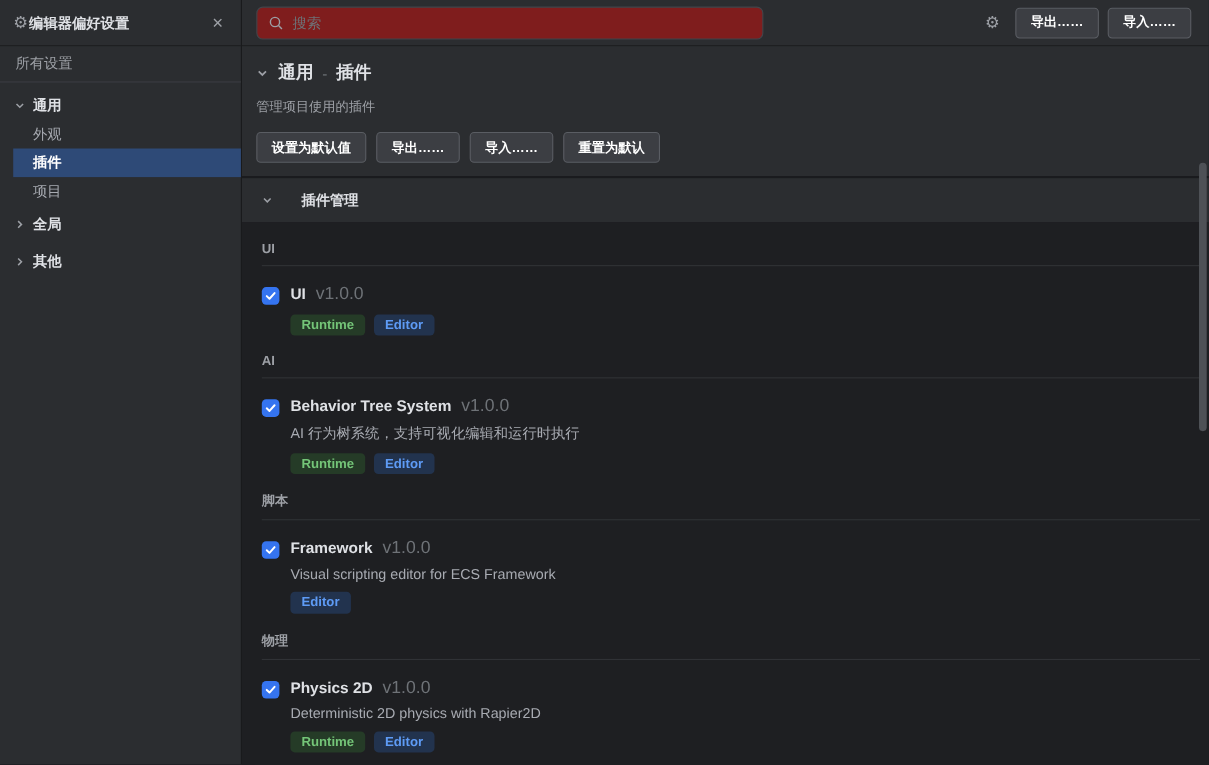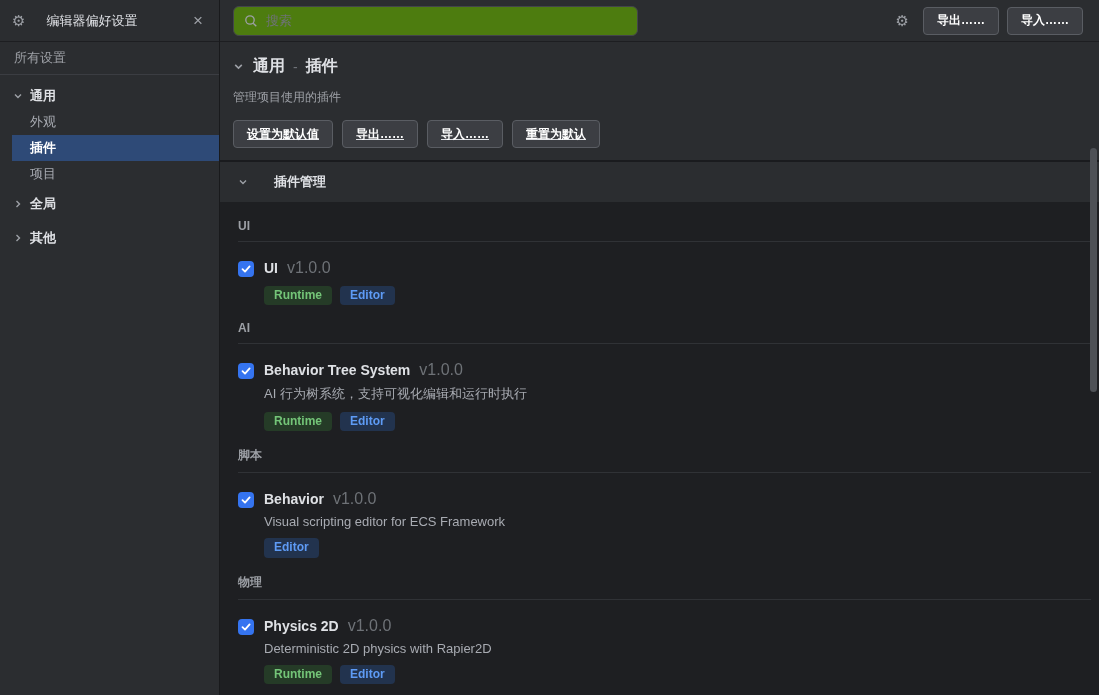--- a/index.html
+++ b/index.html
@@ -17,21 +17,21 @@
     width:220px; min-width:220px; height:100%;
     background:#2b2d30;
     border-right:1px solid #191a1c;
     display:flex; flex-direction:column;
   }
   .sidebar-header {
     height:42px; display:flex; align-items:center;
     padding:0 12px; border-bottom:1px solid #1d1e21;
   }
   .gear-glyph { color:#9da0a6; font-size:15px; line-height:1; }
-  .sidebar-title { font-weight:400; font-size:13px; color:#dfe1e5; margin-left:21px; }
+  .sidebar-title { font-weight:700; font-size:13px; color:#dfe1e5; margin-left:1px; }
   .close-btn {
     margin-left:auto; color:#9da0a6; font-size:17px; line-height:1;
     cursor:pointer; padding:2px 4px;
   }
   .all-settings {
     height:33px; display:flex; align-items:center;
     padding:0 14px; color:#9da0a6; font-size:13px;
     border-bottom:1px solid #3b3d42; cursor:pointer;
   }
   .tree { padding-top:8px; }
@@ -51,21 +51,21 @@
   .chev svg { display:block; }
 
   
   .main { flex:1; display:flex; flex-direction:column; position:relative; }
 
   .toolbar {
     height:42px; background:#2b2d30; border-bottom:1px solid #1d1e21;
     display:flex; align-items:center; padding:0 16px 0 13px;
   }
   .search-box {
-    width:405px; height:30px; background:#4d7c0f;
+    width:461px; height:30px; background:#7f1d1d;
     border:1px solid #43454a; border-radius:6px;
     display:flex; align-items:center; padding:0 10px;
   }
   .search-box input {
     background:transparent; border:none; outline:none;
     color:#dfe1e5; font-size:13px; margin-left:8px; flex:1;
     font-family:"Liberation Sans","DejaVu Sans",sans-serif;
   }
   .search-box input::placeholder { color:#6e7277; }
   .toolbar-spacer { flex:1; }
@@ -80,21 +80,21 @@
 
   .page-header {
     background:#2b2d30; padding:14px 18px 12px 13px;
     border-bottom:2px solid #1a1b1e;
   }
   .breadcrumb { display:flex; align-items:center; }
   .breadcrumb .chev { display:flex; margin-right:9px; }
   .crumb { font-size:16px; font-weight:700; color:#dfe1e5; }
   .crumb-sep { color:#6e7277; font-size:14px; margin:0 8px; }
   .page-subtitle { color:#9da0a6; font-size:12px; margin-top:12px; }
-  .header-buttons { display:flex; gap:9px; margin-top:14px;text-decoration:underline; }
+  .header-buttons { display:flex; gap:9px; margin-top:14px; }
 
   .section-header {
     height:40px; background:#2b2d30;
     display:flex; align-items:center; padding:0 18px; cursor:pointer;gap:18px;
   }
   .section-header .chev { display:flex; margin-right:8px; }
   .section-title { font-size:13px; font-weight:700; color:#dfe1e5; }
 
   
   .plugin-list { flex:1; background:#1e1f22; padding:1px 0 0 18px; overflow:hidden; }
@@ -280,21 +280,21 @@
         <div class="group-label">脚本</div>
         <div class="group-divider"></div>
         <div class="plugin-entry">
           <div class="checkbox">
             <svg width="10" height="10" viewBox="0 0 10 10">
                 <polyline points="1.5,5.2 4,7.6 8.6,2.4" fill="none" stroke="#ffffff" stroke-width="1.8" stroke-linecap="round" stroke-linejoin="round"></polyline>
               </svg>
           </div>
           <div class="entry-body">
             <div class="title-row">
-              <span class="plugin-name">Behavior</span>
+              <span class="plugin-name">Framework</span>
               <span class="plugin-version">v1.0.0</span>
             </div>
             <div class="plugin-desc">Visual scripting editor for ECS Framework</div>
             <div class="badges">
               <span class="badge badge-editor">Editor</span>
             </div>
           </div>
         </div>
       </div>
 

